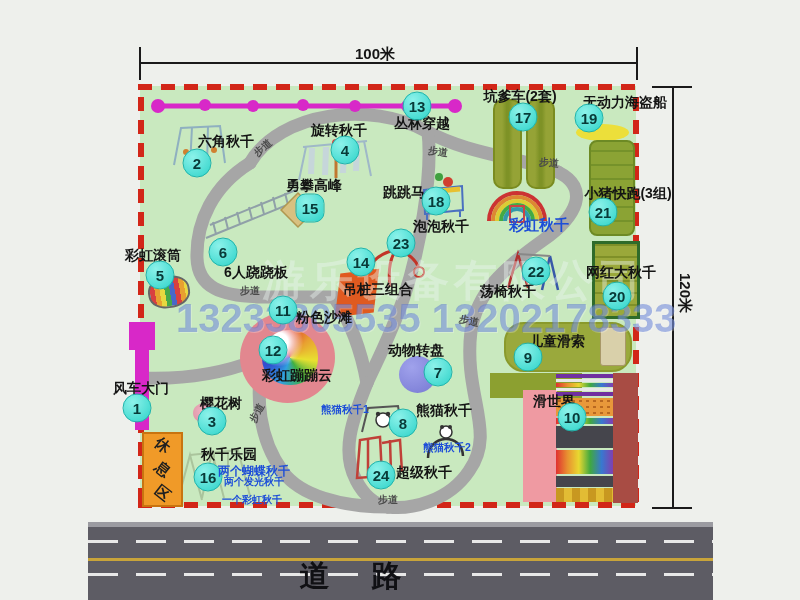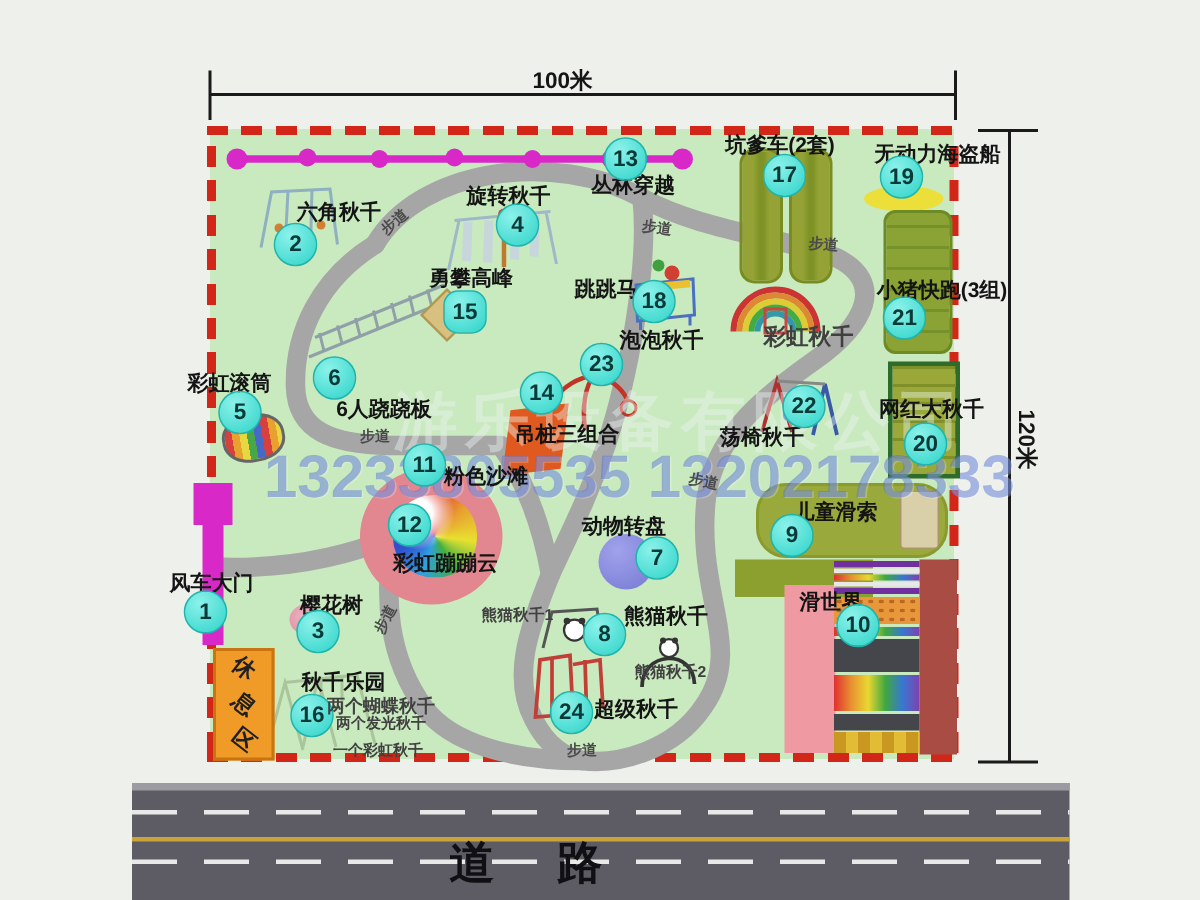--- a/index.html
+++ b/index.html
@@ -77,21 +77,21 @@
   #wm-phone{left:176px;top:296px;font-size:40px;color:rgba(88,118,212,0.5);
             text-shadow:1px 1px 0 rgba(255,255,255,0.25);}
 
   
   .attr-label{position:absolute;transform:translate(-50%,-50%);font-weight:700;font-size:14px;
               color:#141414;white-space:nowrap;}
   .attr-badge{position:absolute;width:27px;height:27px;border-radius:50%;transform:translate(-50%,-50%);
               background:radial-gradient(circle at 35% 28%,#8cf2ea,#2ed3c9);
               border:1px solid #1fb4ac;display:flex;align-items:center;justify-content:center;
               font-weight:700;font-size:15px;color:#083a38;}
-  .xtra{position:absolute;transform:translate(-50%,-50%);font-weight:700;color:#404040;white-space:nowrap;}
+  .xtra{position:absolute;transform:translate(-50%,-50%);font-weight:700;color:#1d4ed8;white-space:nowrap;}
   .walk-label{position:absolute;font-weight:700;font-size:10px;color:#4a4a4a;white-space:nowrap;}
 
   
   #road{left:88px;top:522px;width:625px;height:75px;background:#5d5c64;border-top:5px solid #9b9ba1;}
   #road .lane{position:absolute;left:0;width:100%;height:3px;}
   #lane1{top:13px;background:repeating-linear-gradient(90deg,#e8e8e8 0 30px,rgba(0,0,0,0) 30px 48px);}
   #lane2{top:31px;background:#c8a43a;}
   #lane3{top:46px;background:repeating-linear-gradient(90deg,#e8e8e8 0 30px,rgba(0,0,0,0) 30px 48px);}
   #road-label{position:absolute;left:42%;top:50%;transform:translate(-50%,-50%);
               font-size:30px;font-weight:700;letter-spacing:42px;color:#101014;text-indent:42px;white-space:nowrap;margin-top:11px;}
@@ -276,21 +276,21 @@
       <div class="attr-badge" style="left: 361px; top: 262px; text-align: right;">14</div>
       <div class="attr-label" style="left: 314px; top: 186px;">勇攀高峰</div>
       <div class="attr-badge" style="left: 310px; top: 208px; border-radius: 10px;">15</div>
       <div class="attr-label" style="left: 229px; top: 455px;">秋千乐园</div>
       <div class="attr-badge" style="left: 208px; top: 477px;">16</div>
       <div class="attr-label" style="left: 520px; top: 97px;">坑爹车(2套)</div>
       <div class="attr-badge" style="left: 523px; top: 117px;">17</div>
       <div class="attr-label" style="left: 404px; top: 193px;">跳跳马</div>
       <div class="attr-badge" style="left: 436px; top: 201px;">18</div>
       <div class="attr-label" style="left: 625px; top: 103px;">无动力海盗船</div>
-      <div class="attr-badge" style="left: 589px; top: 118px; margin-left: 12px;">19</div>
+      <div class="attr-badge" style="left: 589px; top: 118px;">19</div>
       <div class="attr-label" style="left: 621px; top: 273px;">网红大秋千</div>
       <div class="attr-badge" style="left: 617px; top: 296px;">20</div>
       <div class="attr-label" style="left: 628px; top: 194px; text-align: center;">小猪快跑(3组)</div>
       <div class="attr-badge" style="left: 603px; top: 212px;">21</div>
       <div class="attr-label" style="left: 508px; top: 292px; text-align: center;">荡椅秋千</div>
       <div class="attr-badge" style="left: 536px; top: 271px;">22</div>
       <div class="attr-label" style="left: 441px; top: 227px;">泡泡秋千</div>
       <div class="attr-badge" style="left: 401px; top: 243px;">23</div>
       <div class="attr-label" style="left: 424px; top: 473px;">超级秋千</div>
       <div class="attr-badge" style="left: 381px; top: 475px;">24</div>

